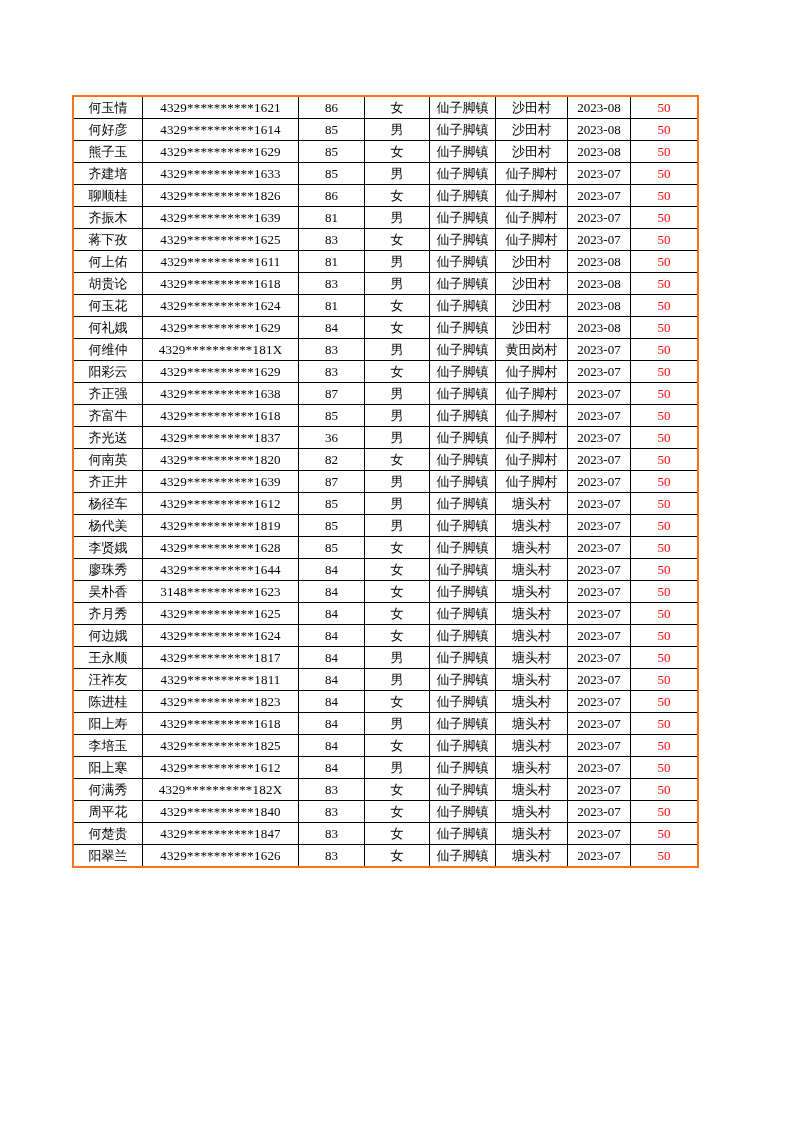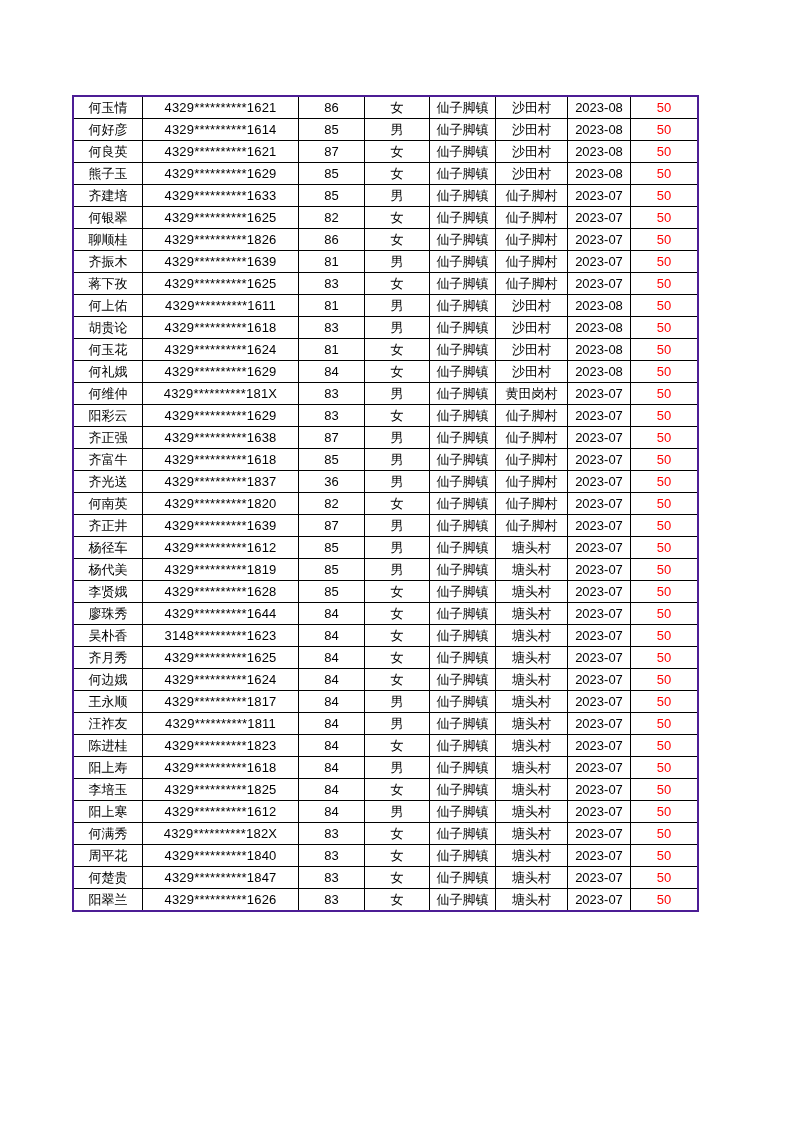--- a/index.html
+++ b/index.html
@@ -19,21 +19,22 @@
     inset: 0;
     background: #ffffff;
   }
   table.subsidy-table {
     position: absolute;
     left: 72px;
     top: 95px;
     width: 616px;
     border-collapse: collapse;
     table-layout: fixed;
-    border: 2px solid #4c1d95;
+    border: 2px solid #f97316;
+    font-family: Liberation Serif, serif;
   }
   table.subsidy-table td {
     border: 1px solid #000000;
     height: 21px;
     line-height: 21px;
     padding: 0;
     text-align: center;
     vertical-align: middle;
     font-size: 13px;
     white-space: nowrap;
@@ -68,54 +69,34 @@
           <td class="col-name">何好彦</td>
           <td class="col-id">4329**********1614</td>
           <td class="col-age">85</td>
           <td class="col-gender">男</td>
           <td class="col-town">仙子脚镇</td>
           <td class="col-village">沙田村</td>
           <td class="col-date">2023-08</td>
           <td class="col-amount">50</td>
         </tr>
         <tr>
-          <td class="col-name">何良英</td>
-          <td class="col-id">4329**********1621</td>
-          <td class="col-age">87</td>
-          <td class="col-gender">女</td>
-          <td class="col-town">仙子脚镇</td>
-          <td class="col-village">沙田村</td>
-          <td class="col-date">2023-08</td>
-          <td class="col-amount">50</td>
-        </tr>
-        <tr>
           <td class="col-name">熊子玉</td>
           <td class="col-id">4329**********1629</td>
           <td class="col-age">85</td>
           <td class="col-gender">女</td>
           <td class="col-town">仙子脚镇</td>
           <td class="col-village">沙田村</td>
           <td class="col-date">2023-08</td>
           <td class="col-amount">50</td>
         </tr>
         <tr>
           <td class="col-name">齐建培</td>
           <td class="col-id">4329**********1633</td>
           <td class="col-age">85</td>
           <td class="col-gender">男</td>
-          <td class="col-town">仙子脚镇</td>
-          <td class="col-village">仙子脚村</td>
-          <td class="col-date">2023-07</td>
-          <td class="col-amount">50</td>
-        </tr>
-        <tr>
-          <td class="col-name">何银翠</td>
-          <td class="col-id">4329**********1625</td>
-          <td class="col-age">82</td>
-          <td class="col-gender">女</td>
           <td class="col-town">仙子脚镇</td>
           <td class="col-village">仙子脚村</td>
           <td class="col-date">2023-07</td>
           <td class="col-amount">50</td>
         </tr>
         <tr>
           <td class="col-name">聊顺桂</td>
           <td class="col-id">4329**********1826</td>
           <td class="col-age">86</td>
           <td class="col-gender">女</td>

